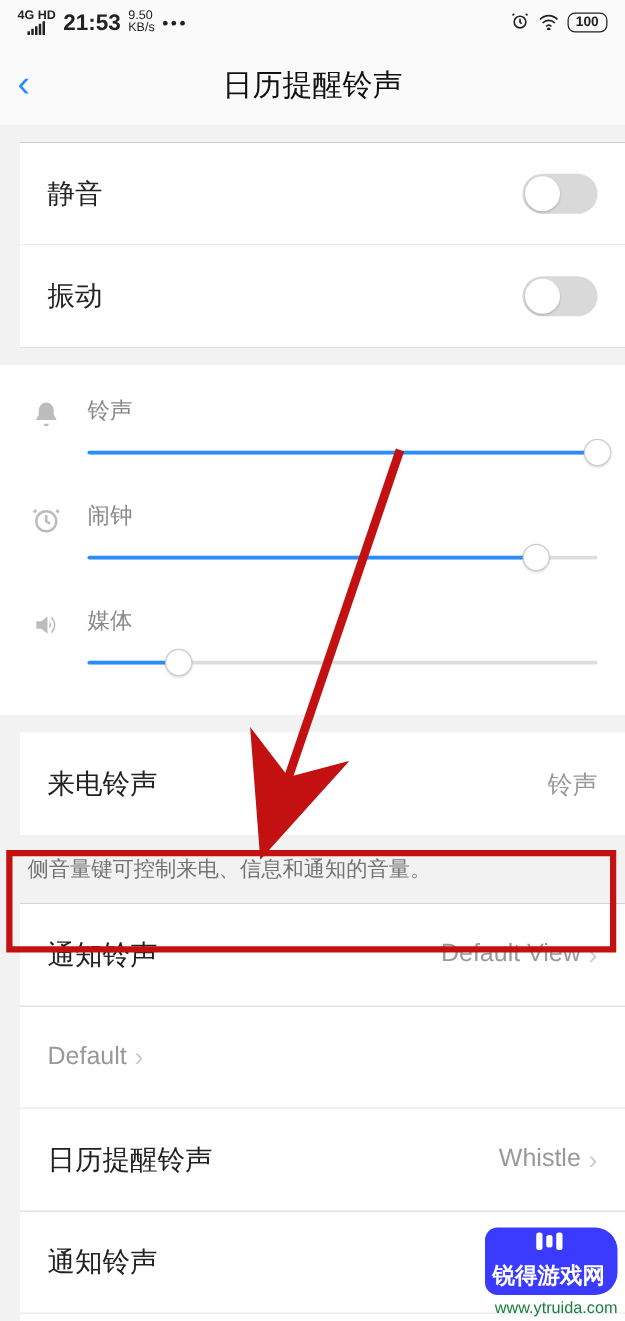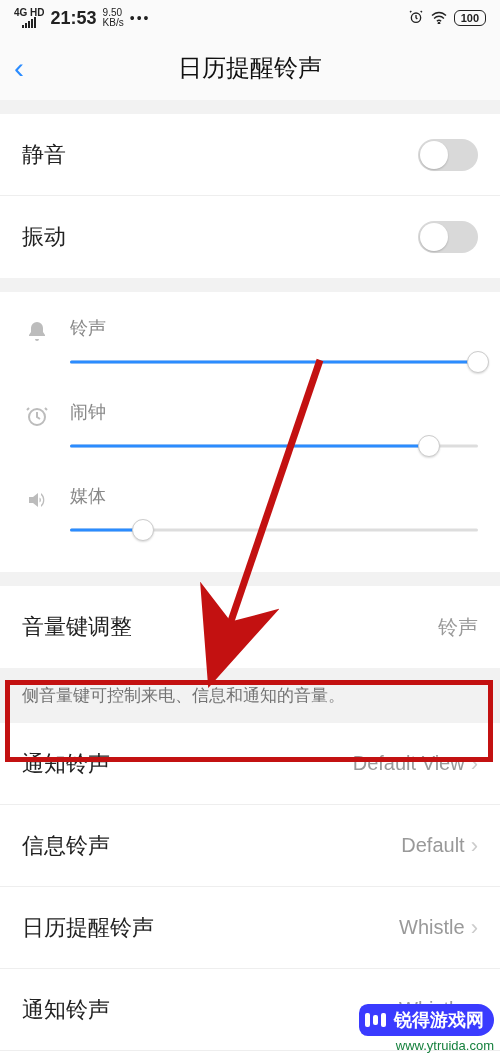--- a/index.html
+++ b/index.html
@@ -30,27 +30,27 @@
   .sliders { background:#ffffff; padding: 10px 22px 18px 22px; }
   .slider-row { display:flex; align-items:flex-start; gap:18px; padding:14px 0; }
   .slider-icon { width:30px; color:#b9b9b9; display:flex; justify-content:center; margin-top:4px; }
   .slider-body { flex:1; }
   .slider-label { font-size:18px; color:#888; margin-bottom:12px; }
   .track { position:relative; height:20px; }
   .line-bg { position:absolute; top:50%; left:0; right:0; height:3px; background:#ddd; transform:translateY(-50%); border-radius:2px; }
   .line-fill { position:absolute; top:50%; left:0; height:3px; background:#2b8cff; transform:translateY(-50%); border-radius:2px; }
   .thumb { position:absolute; top:50%; width:22px; height:22px; border-radius:50%; background:#fff; border:1px solid #ccc; transform:translate(-50%,-50%); box-shadow:0 1px 2px rgba(0,0,0,.15); }
   .hint { font-size:17px; color:#737373; padding:16px 22px; }
-  .group { background:#701a75; }
+  .group { background:#701a75;margin-left:16px; }
   
   .hl-box { position:absolute; border:5px solid #c31111; pointer-events:none; }
   .arrow-svg { position:absolute; pointer-events:none; }
   
   .wm { position:absolute; right:6px; bottom:4px; text-align:right; }
-  .wm-badge { display:inline-flex; align-items:center; gap:8px; background:#3a3bff; color:#fff; border-radius:10px 18px 18px 10px; padding:4px 10px 4px 6px; font-size:18px; font-weight:700; }
+  .wm-badge { display:inline-flex; align-items:center; gap:8px; background:#3a3bff; color:#fff; border-radius:10px 18px 18px 10px; padding:4px 10px 4px 6px; font-size:18px; font-weight:700;flex-direction:column; }
   .wm-badge .ctl { display:flex; gap:3px; }
   .wm-badge .ctl span{ width:5px;height:14px;background:#fff;border-radius:2px; }
   .wm-badge .ctl span:nth-child(2){height:10px;margin-top:2px}
   .wm-url { font-size:13px; color:#15803d; margin-top:2px; }
 </style>
 </head>
 <body>
 
 <div class="status-bar">
   <div class="status-left">
@@ -160,36 +160,35 @@
           <div class="thumb" style="left:18%"></div>
       </div>
     </div>
   </div>
 </div>
 
 <div class="section-gap"></div>
 
 <div class="group">
   <div class="row">
-    <div class="label">音量键调整</div>
+    <div class="label">来电铃声</div>
     <div class="value">铃声</div>
   </div>
 </div>
 <div class="hint">侧音量键可控制来电、信息和通知的音量。</div>
 
 <div class="group">
   <div class="row" id="incoming-row">
     <div class="label">通知铃声</div>
     <div class="value">
         <span>Default View</span>
         <span class="chev">›</span>
       </div>
   </div>
   <div class="row">
-    <div class="label">信息铃声</div>
     <div class="value">
         <span>Default</span>
         <span class="chev">›</span>
       </div>
   </div>
   <div class="row">
     <div class="label">日历提醒铃声</div>
     <div class="value">
         <span>Whistle</span>
         <span class="chev">›</span>

